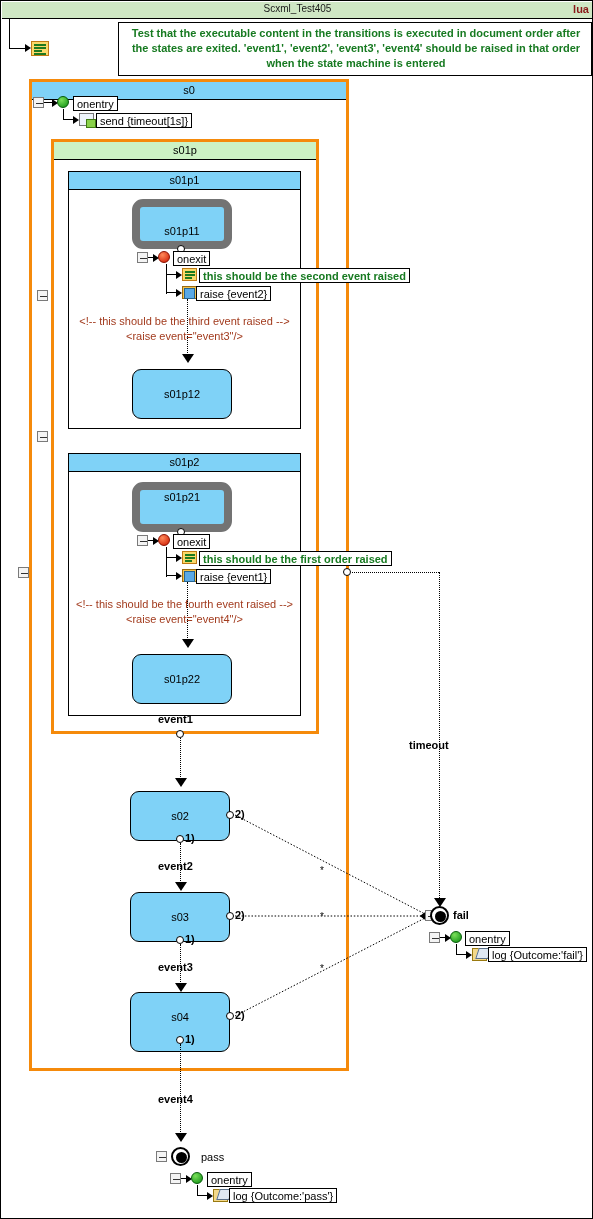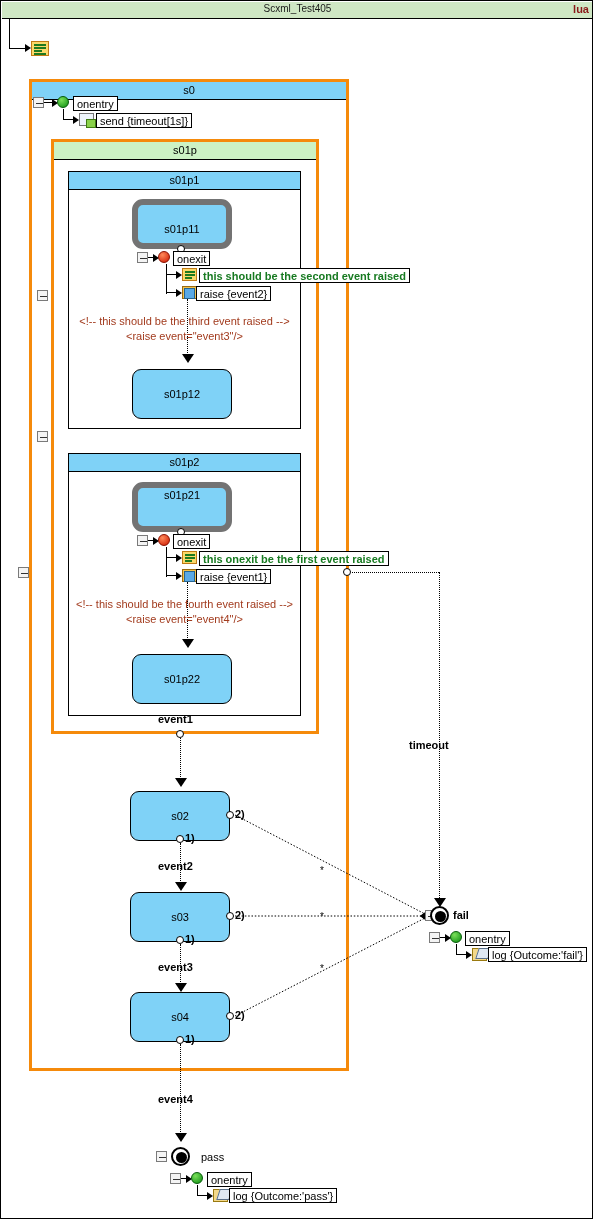--- a/index.html
+++ b/index.html
@@ -22,21 +22,21 @@
   .note-lead-h{left:8px;top:47px;width:16px;height:1px;background:#000;}
   .arrowR{width:0;height:0;border-top:4px solid transparent;border-bottom:4px solid transparent;border-left:6px solid #000;}
 
   
   .region{border:3px solid #f58a0b;background:#ffffff;}
   .hdr{position:absolute;left:0;top:0;height:17px;width:100%;border-bottom:1px solid #000;font-size:11px;text-align:center;line-height:17px;color:#000;}
   .hdr.blue{background:#7fd2f7;}
   .hdr.green{background:#ccf2c4;}
   .plainbox{border:1px solid #000;background:#fff;}
   .simplestate{background:#7fd2f7;border:1px solid #000;border-radius:9px;font-size:11px;text-align:center;color:#000;}
-  .simplestate.hl{border:6px solid #737373;border-radius:11px;}
+  .simplestate.hl{border:8px solid #737373;border-radius:11px;}
   .simplestate span{display:block;}
 
   
   .collapse{width:11px;height:11px;border:1px solid #7a7a7a;background:#f4f4f4;}
   .collapse:after{content:"";position:absolute;left:2px;top:5px;width:7px;height:1px;background:#333;}
   .greendot{width:12px;height:12px;border-radius:50%;background:radial-gradient(circle at 35% 30%,#7ae05a,#0b8c10);border:1px solid #055a08;}
   .reddot{width:12px;height:12px;border-radius:50%;background:radial-gradient(circle at 35% 30%,#ff8a5a,#cc1800);border:1px solid #8a1000;}
   .finaldot{width:19px;height:19px;border-radius:50%;border:2px solid #000;background:#fff;}
   .finaldot:after{content:"";position:absolute;left:3px;top:3px;width:11px;height:11px;border-radius:50%;background:#000;}
   .label{border:1px solid #000;background:#fff;font-size:11px;padding:0 3px;height:15px;line-height:14px;white-space:nowrap;color:#000;}
@@ -76,20 +76,23 @@
 
   <div class="abs ln-v note-lead-v"></div>
   <div class="abs ln-h note-lead-h"></div>
   <div class="abs arrowR" style="left:24px;top:43px;"></div>
   <div class="abs noteicon">
     <i style="top:2px;width:12px"></i>
       <i style="top:5px;width:12px"></i>
       <i style="top:8px;width:8px"></i>
       <i style="top:11px;width:12px"></i>
   </div>
+  <div class="abs notebox">
+    <div class="txt">Test that the executable content in the transitions is executed in document order after the states are exited. 'event1', 'event2', 'event3', 'event4' should be raised in that order when the state machine is entered</div>
+  </div>
 
   <div class="abs region" style="left:28px;top:78px;width:320px;height:992px;">
     <div class="hdr blue">s0</div>
   </div>
 
   <div class="abs collapse" style="left:32px;top:96px;"></div>
   <div class="abs ln-h" style="left:43px;top:101px;width:8px;"></div>
   <div class="abs arrowR" style="left:51px;top:98px;"></div>
   <div class="abs greendot" style="left:56px;top:95px;"></div>
   <div class="abs label" style="left:72px;top:95px;">onentry</div>
@@ -163,21 +166,21 @@
   <div class="abs label" style="left:172px;top:533px;">onexit</div>
 
   <div class="abs ln-v" style="left:165px;top:546px;height:30px;"></div>
   <div class="abs ln-h" style="left:165px;top:556px;width:11px;"></div>
   <div class="abs arrowR" style="left:175px;top:553px;"></div>
   <div class="abs ic-note" style="left:181px;top:550px;">
     <i style="top:2px;width:10px"></i>
       <i style="top:5px;width:10px"></i>
       <i style="top:8px;width:7px"></i>
   </div>
-  <div class="abs greenlabel" style="left:198px;top:550px;">this onexit be the first event raised</div>
+  <div class="abs greenlabel" style="left:198px;top:550px;">this should be the first order raised</div>
 
   <div class="abs ln-h" style="left:165px;top:574px;width:11px;"></div>
   <div class="abs arrowR" style="left:175px;top:571px;"></div>
   <div class="abs ic-raise" style="left:181px;top:568px;"></div>
   <div class="abs label" style="left:195px;top:568px;">raise {event1}</div>
 
   <div class="abs dot-v" style="left:186px;top:581px;height:62px;"></div>
   <div class="abs arrowDown" style="left:181px;top:638px;"></div>
   <div class="abs comment" style="left:67px;top:596px;width:233px;">
     <span>&lt;!-- this should be the fourth event raised --&gt;</span><br>
@@ -216,21 +219,21 @@
   </div>
   <div class="abs conn" style="left:225px;top:911px;"></div>
   <div class="abs ptlabel" style="left:234px;top:908px;">2)</div>
   <div class="abs conn" style="left:175px;top:935px;"></div>
   <div class="abs ptlabel" style="left:184px;top:932px;">1)</div>
 
   <div class="abs dot-v" style="left:179px;top:943px;height:44px;"></div>
   <div class="abs arrowDown" style="left:174px;top:982px;"></div>
   <div class="abs evlabel" style="left:157px;top:960px;">event3</div>
 
-  <div class="abs simplestate" style="left:129px;top:991px;width:100px;height:50px;">
+  <div class="abs simplestate" style="left:129px;top:991px;width:100px;height:60px;">
     <span style="margin-top:18px;">s04</span>
   </div>
   <div class="abs conn" style="left:225px;top:1011px;"></div>
   <div class="abs ptlabel" style="left:234px;top:1008px;">2)</div>
   <div class="abs conn" style="left:175px;top:1035px;"></div>
   <div class="abs ptlabel" style="left:184px;top:1032px;">1)</div>
 
   <svg class="abs" style="left:0;top:780px;width:593px;height:260px;overflow:visible;">
     <line x1="234" y1="34" x2="424" y2="133" stroke="#000" stroke-width="1" stroke-dasharray="1.5,1.8"></line>
     <line x1="234" y1="135" x2="424" y2="135" stroke="#000" stroke-width="1" stroke-dasharray="1.5,1.8"></line>

